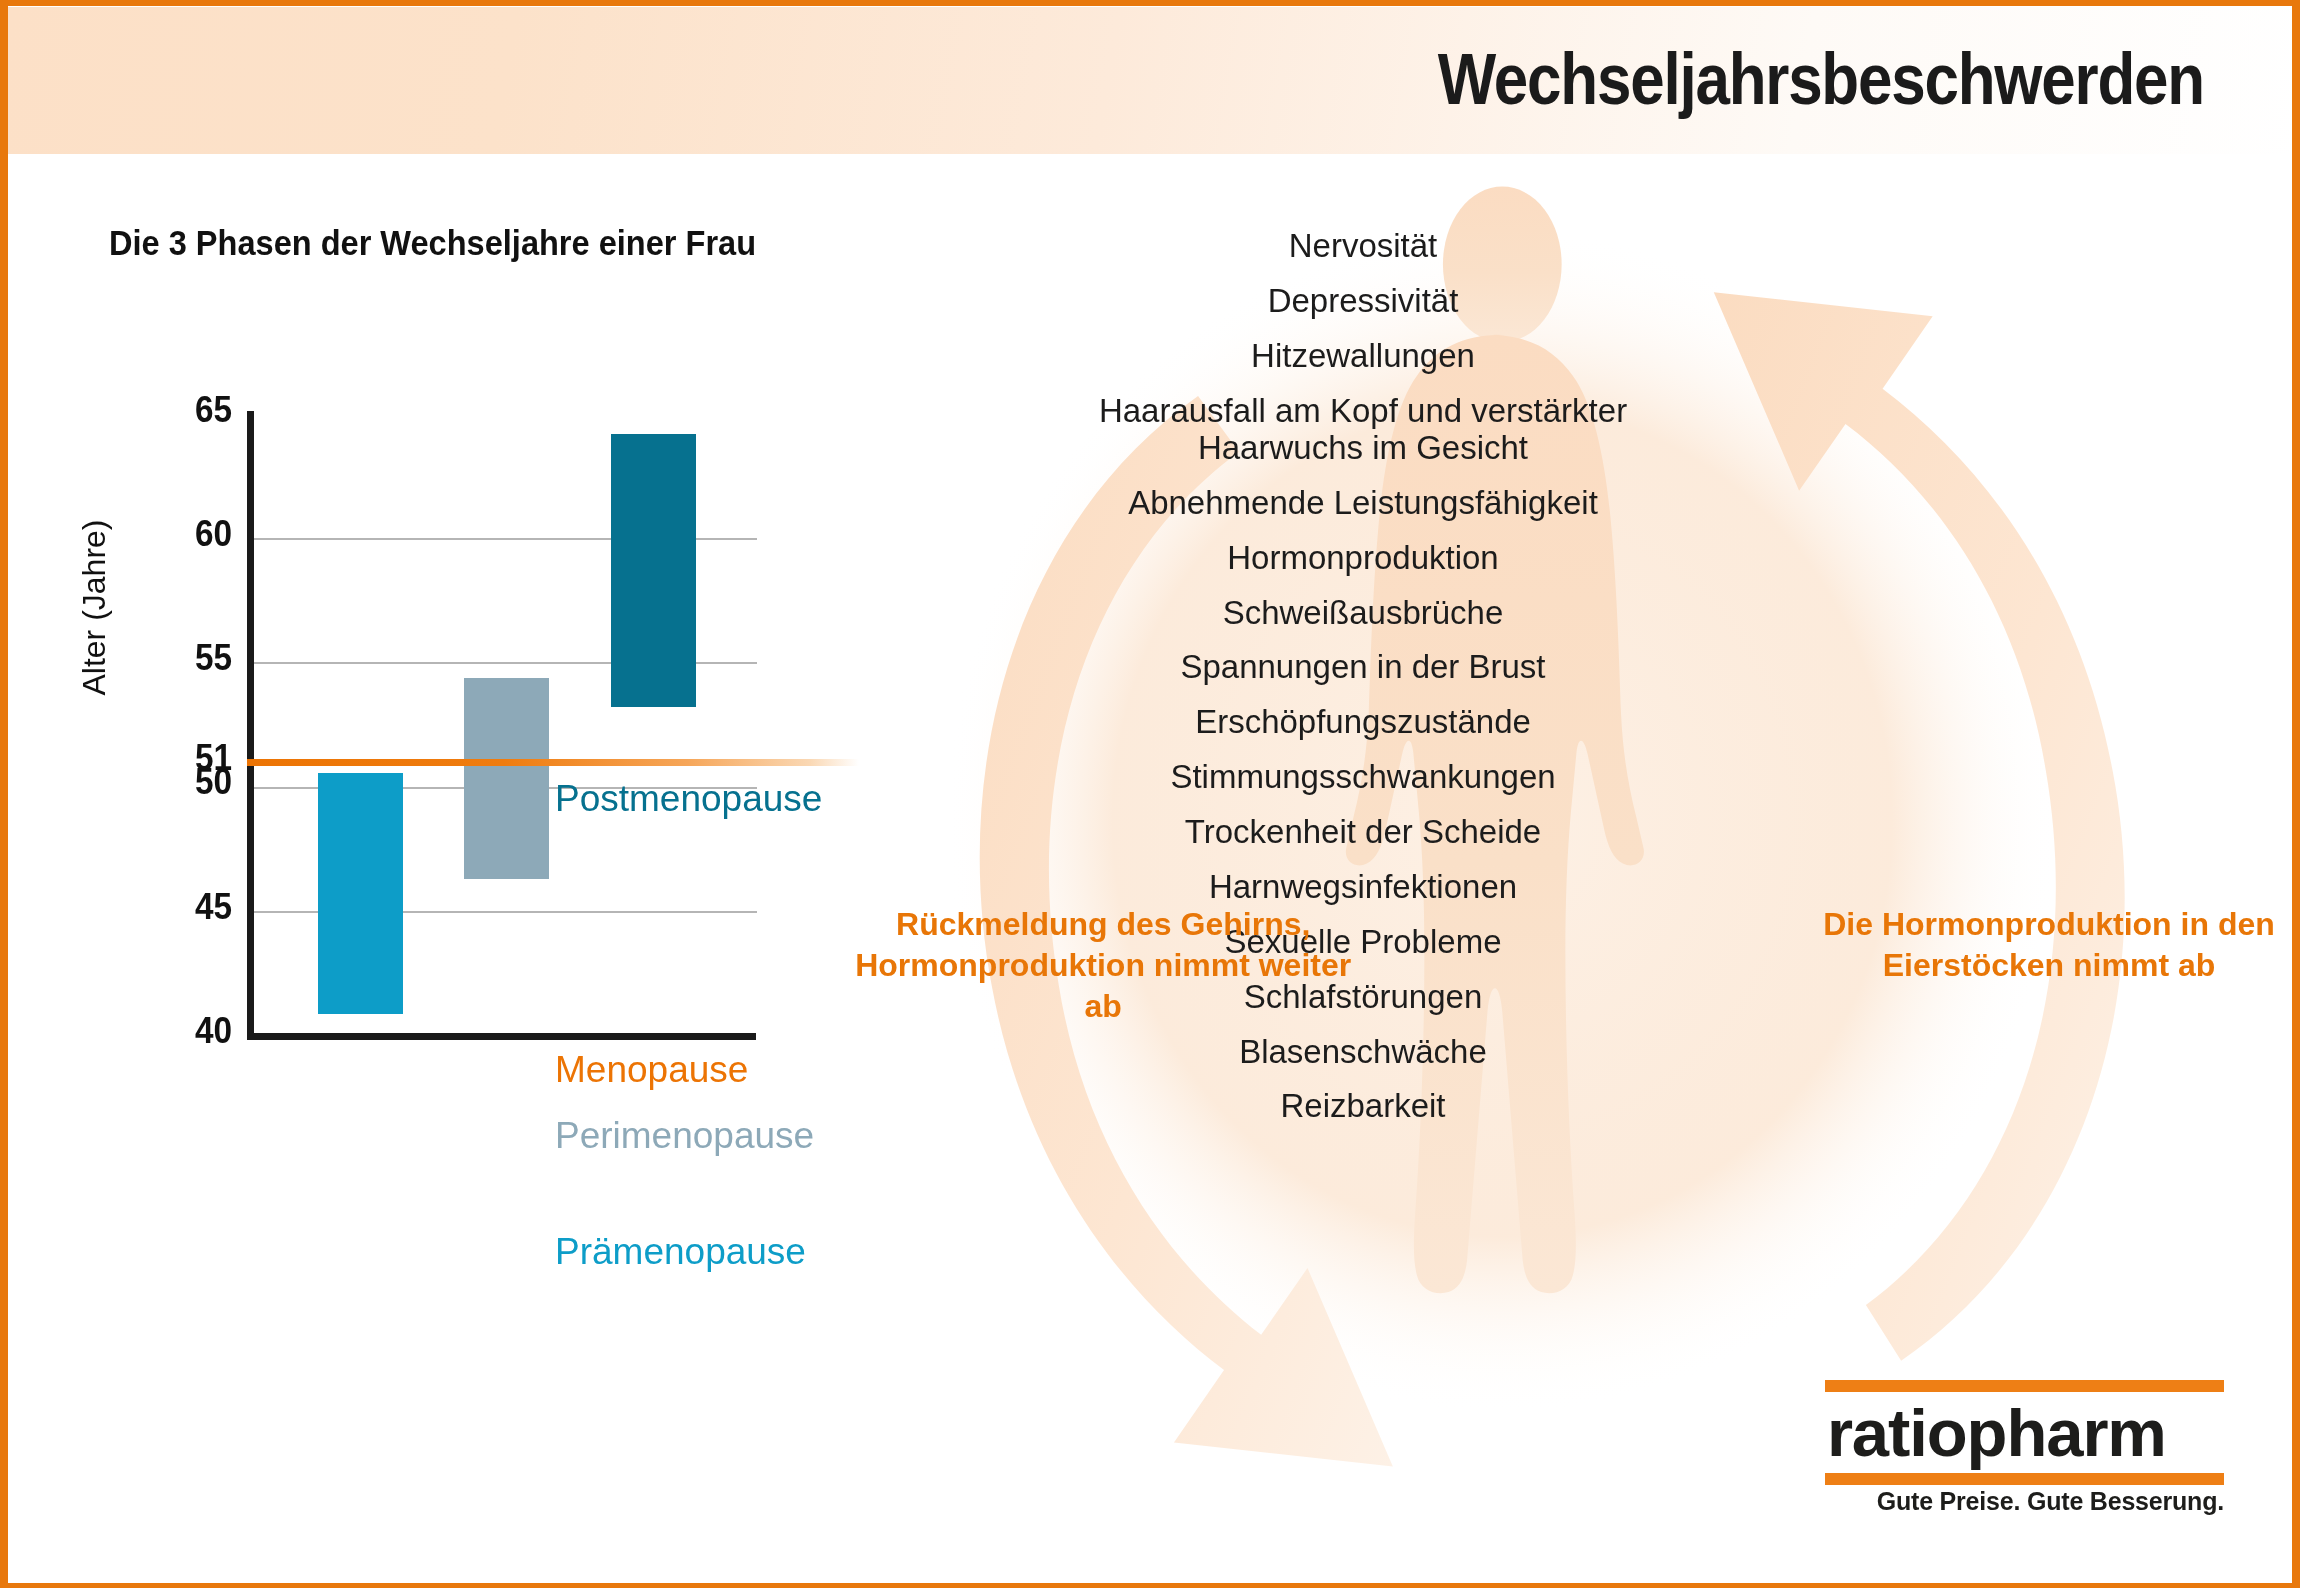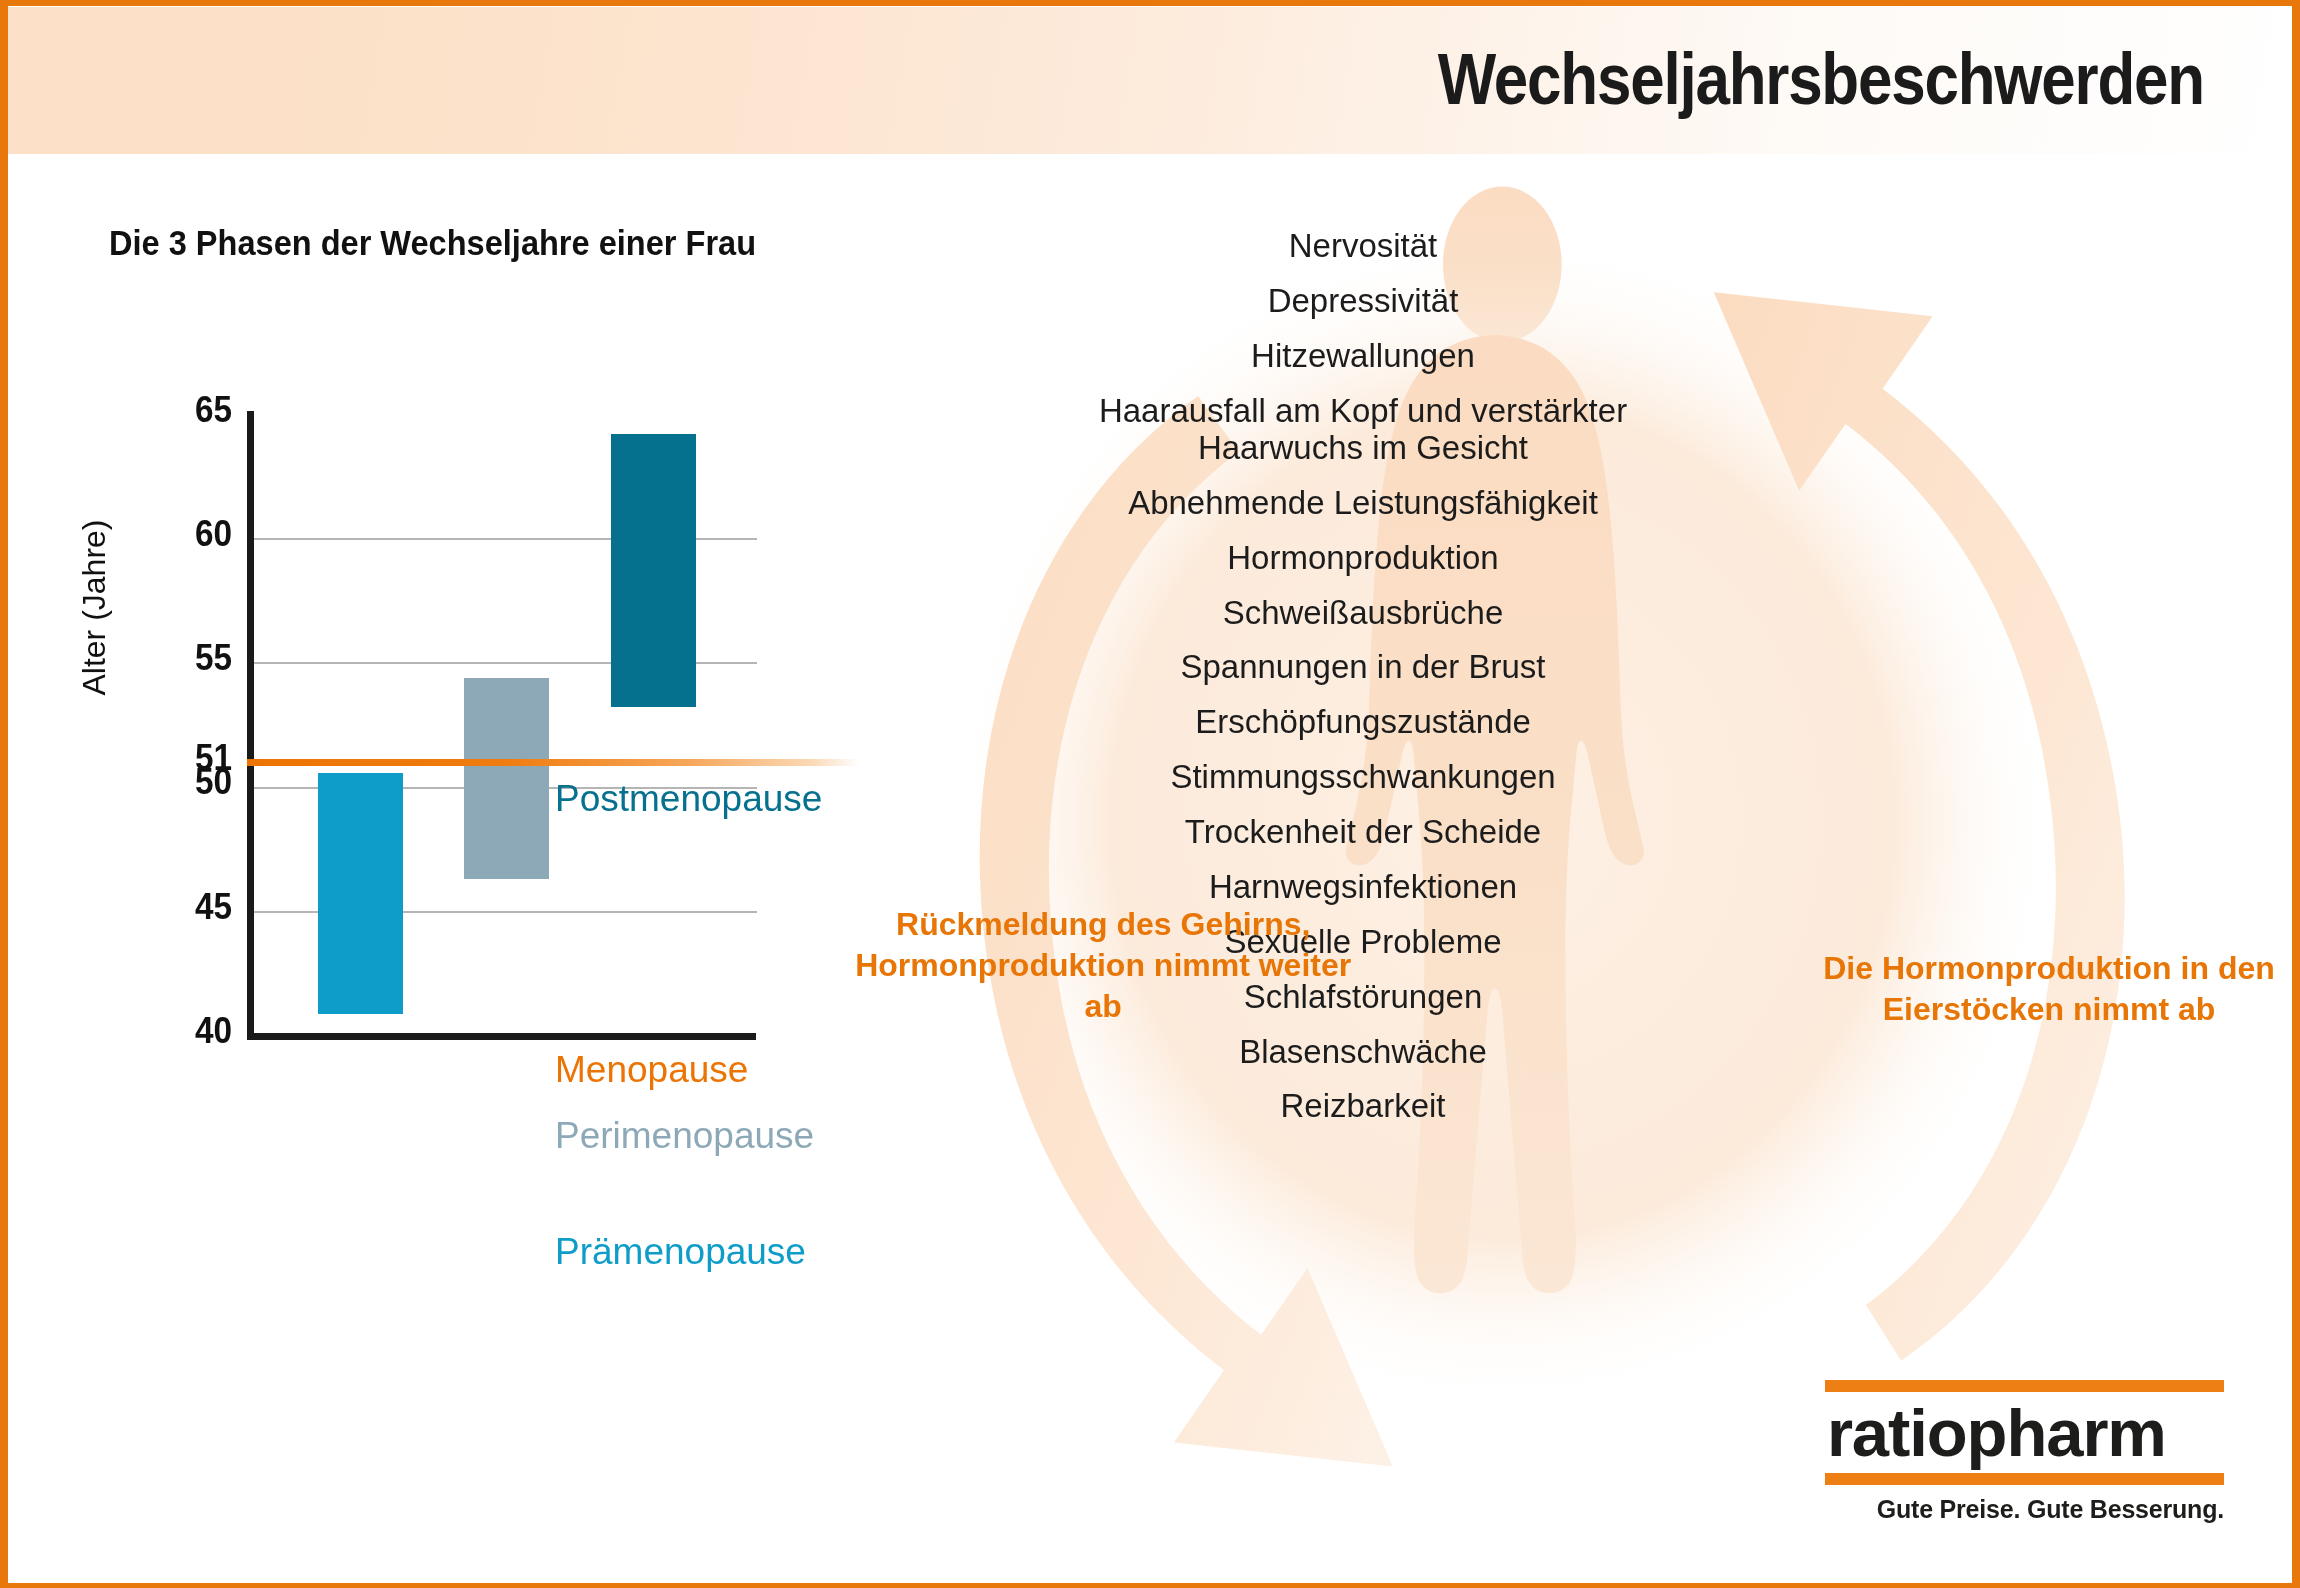--- a/index.html
+++ b/index.html
@@ -84,33 +84,33 @@
   }
   .symptom.two-line{white-space:normal;margin-bottom:17.6px;}
 
   .side-note{
     position:absolute;z-index:16;
     font-size:32px;font-weight:bold;color:#e87607;
     line-height:1.28;text-align:center;
     font-stretch:condensed;
   }
   #note-left{left:-9.3px;top:751px;width:519px;}
-  #note-right{left:955px;top:751px;width:482px;margin-top:44px;}
+  #note-right{left:955px;top:751px;width:482px;}
 
   
   #logo{position:absolute;left:1825px;top:1380px;width:399px;z-index:30;}
   .logo-bar{height:12px;background:#ee7f15;width:100%;}
   #logo-word{
     font-size:67px;font-weight:bold;color:#1d1d1b;
     letter-spacing:-1.1px;line-height:1.02;
     padding:7.4px 0 5.6px 1.9px;
   }
   #logo-claim{
     font-size:25px;font-weight:bold;color:#1d1d1b;
-    text-align:right;padding-top:10px;letter-spacing:-0.2px;
+    text-align:right;padding-top:2px;letter-spacing:-0.2px;
   }
 </style>
 </head>
 <body>
 
 <div id="header">
   <div id="header-title">Wechseljahrsbeschwerden</div>
 </div>
 
 <div id="chart-panel">

